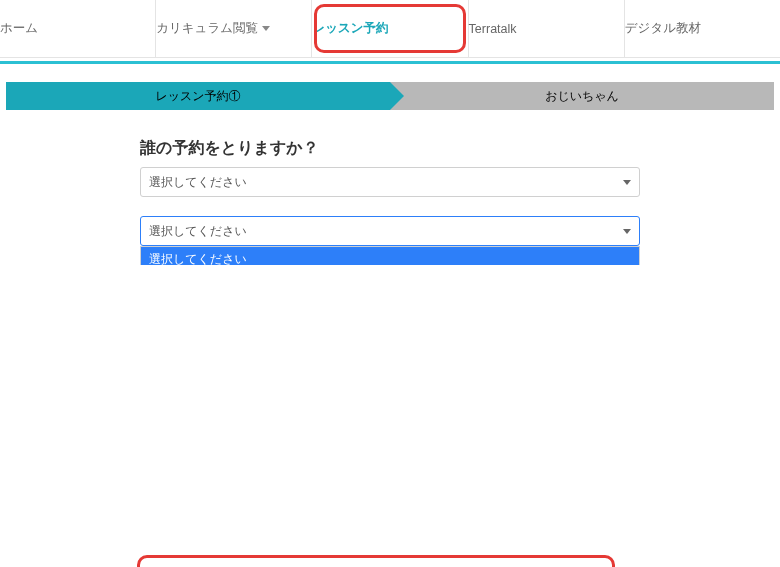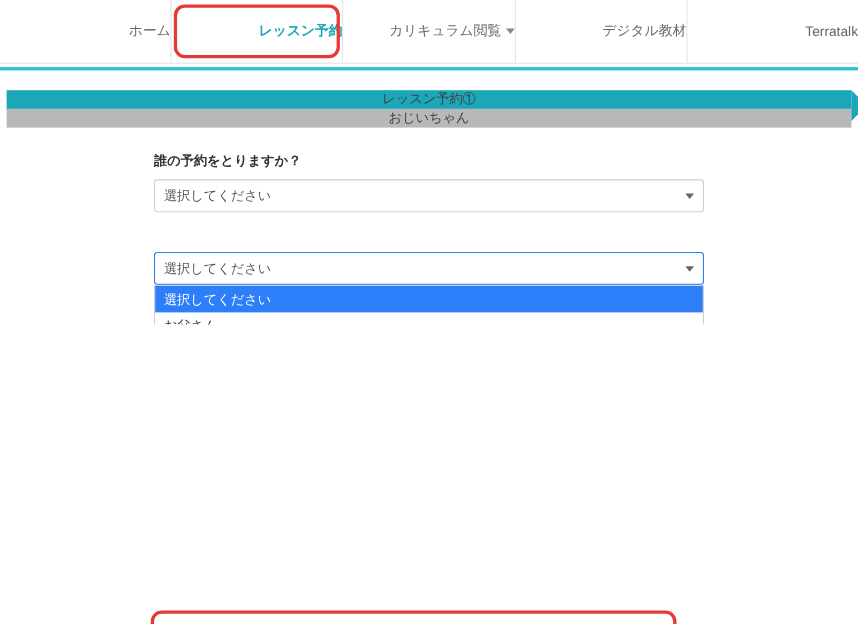--- a/index.html
+++ b/index.html
@@ -26,21 +26,21 @@
   .nav {
     display: flex;
     height: 58px;
     border-bottom: 1px solid var(--row-border);
     position: relative;
   }
   .nav-item {
     flex: 1;
     display: flex;
     align-items: center;
-    justify-content: flex-end;
+    justify-content: flex-start;
     gap: 4px;
     border-right: 1px solid var(--row-border);
     font-size: 12.5px;
     color: #666;
     cursor: pointer;
     position: relative;
   }
   .nav-item:last-child { border-right: none; }
   .nav-item.active { color: var(--teal); font-weight: 600; }
   .teal-bar {
@@ -64,22 +64,21 @@
     border-radius: 10px;
     pointer-events: none;
   }
 
   
   .steps-wrap { padding: 0 6px; margin-top: 18px; }
   .steps {
     display: flex;
     height: 28px;
     font-size: 12px;
-    color: #404040;
-    flex-direction: column;
+    color: #000000;
   }
   .step {
     flex: 1;
     display: flex;
     align-items: center;
     justify-content: center;
     position: relative;
   }
   .step.current { background: var(--teal); }
   .step.next { background: var(--gray-step); }
@@ -95,21 +94,21 @@
     z-index: 1;
   }
 
   
   .form-area {
     max-width: 520px;
     margin: 28px auto 0;
     padding: 0 10px;
   }
   .form-label {
-    font-size: 12px;
+    font-size: 16px;
     font-weight: 600;
     color: #333;
     margin-bottom: 8px;
   }
   .select-box, .select-trigger {
     width: 100%;
     height: 30px;
     border: 1px solid var(--border);
     border-radius: 3px;
     background: #fff;
@@ -121,21 +120,21 @@
     justify-content: space-between;
     cursor: pointer;
   }
   .select-trigger.open { border-color: var(--sel-blue); }
   .select-caret {
     width: 0; height: 0;
     border-left: 4px solid transparent;
     border-right: 4px solid transparent;
     border-top: 5px solid #666;
   }
-  .group { margin-bottom: 36px; position: relative; }
+  .group { margin-bottom: 19px; position: relative; }
 
   
   .dropdown {
     position: absolute;
     left: 0; right: 0;
     top: 30px;
     border: 1px solid var(--border);
     background: #fff;
     max-height: 320px;
     overflow-y: auto;
@@ -167,32 +166,32 @@
   .dropdown::-webkit-scrollbar-track { background: #f3f3f3; }
   .dropdown::-webkit-scrollbar-thumb { background: #c9c9c9; border-radius: 2px; }
 </style>
 </head>
 <body>
 
 <div class="nav">
   <div class="nav-item">
     <span>ホーム</span>
   </div>
+  <div class="nav-item">
+    <span>カリキュラム閲覧</span>
+    <span class="caret-down"></span>
+  </div>
   <div class="nav-item active">
     <span>レッスン予約</span>
   </div>
   <div class="nav-item">
-    <span>カリキュラム閲覧</span>
-    <span class="caret-down"></span>
+    <span>Terratalk</span>
   </div>
   <div class="nav-item">
     <span>デジタル教材</span>
-  </div>
-  <div class="nav-item">
-    <span>Terratalk</span>
   </div>
 </div>
 <div class="teal-bar"></div>
 
 <div class="steps-wrap">
   <div class="steps">
     <div class="step current">
       <span>レッスン予約①</span>
     </div>
     <div class="step next">

